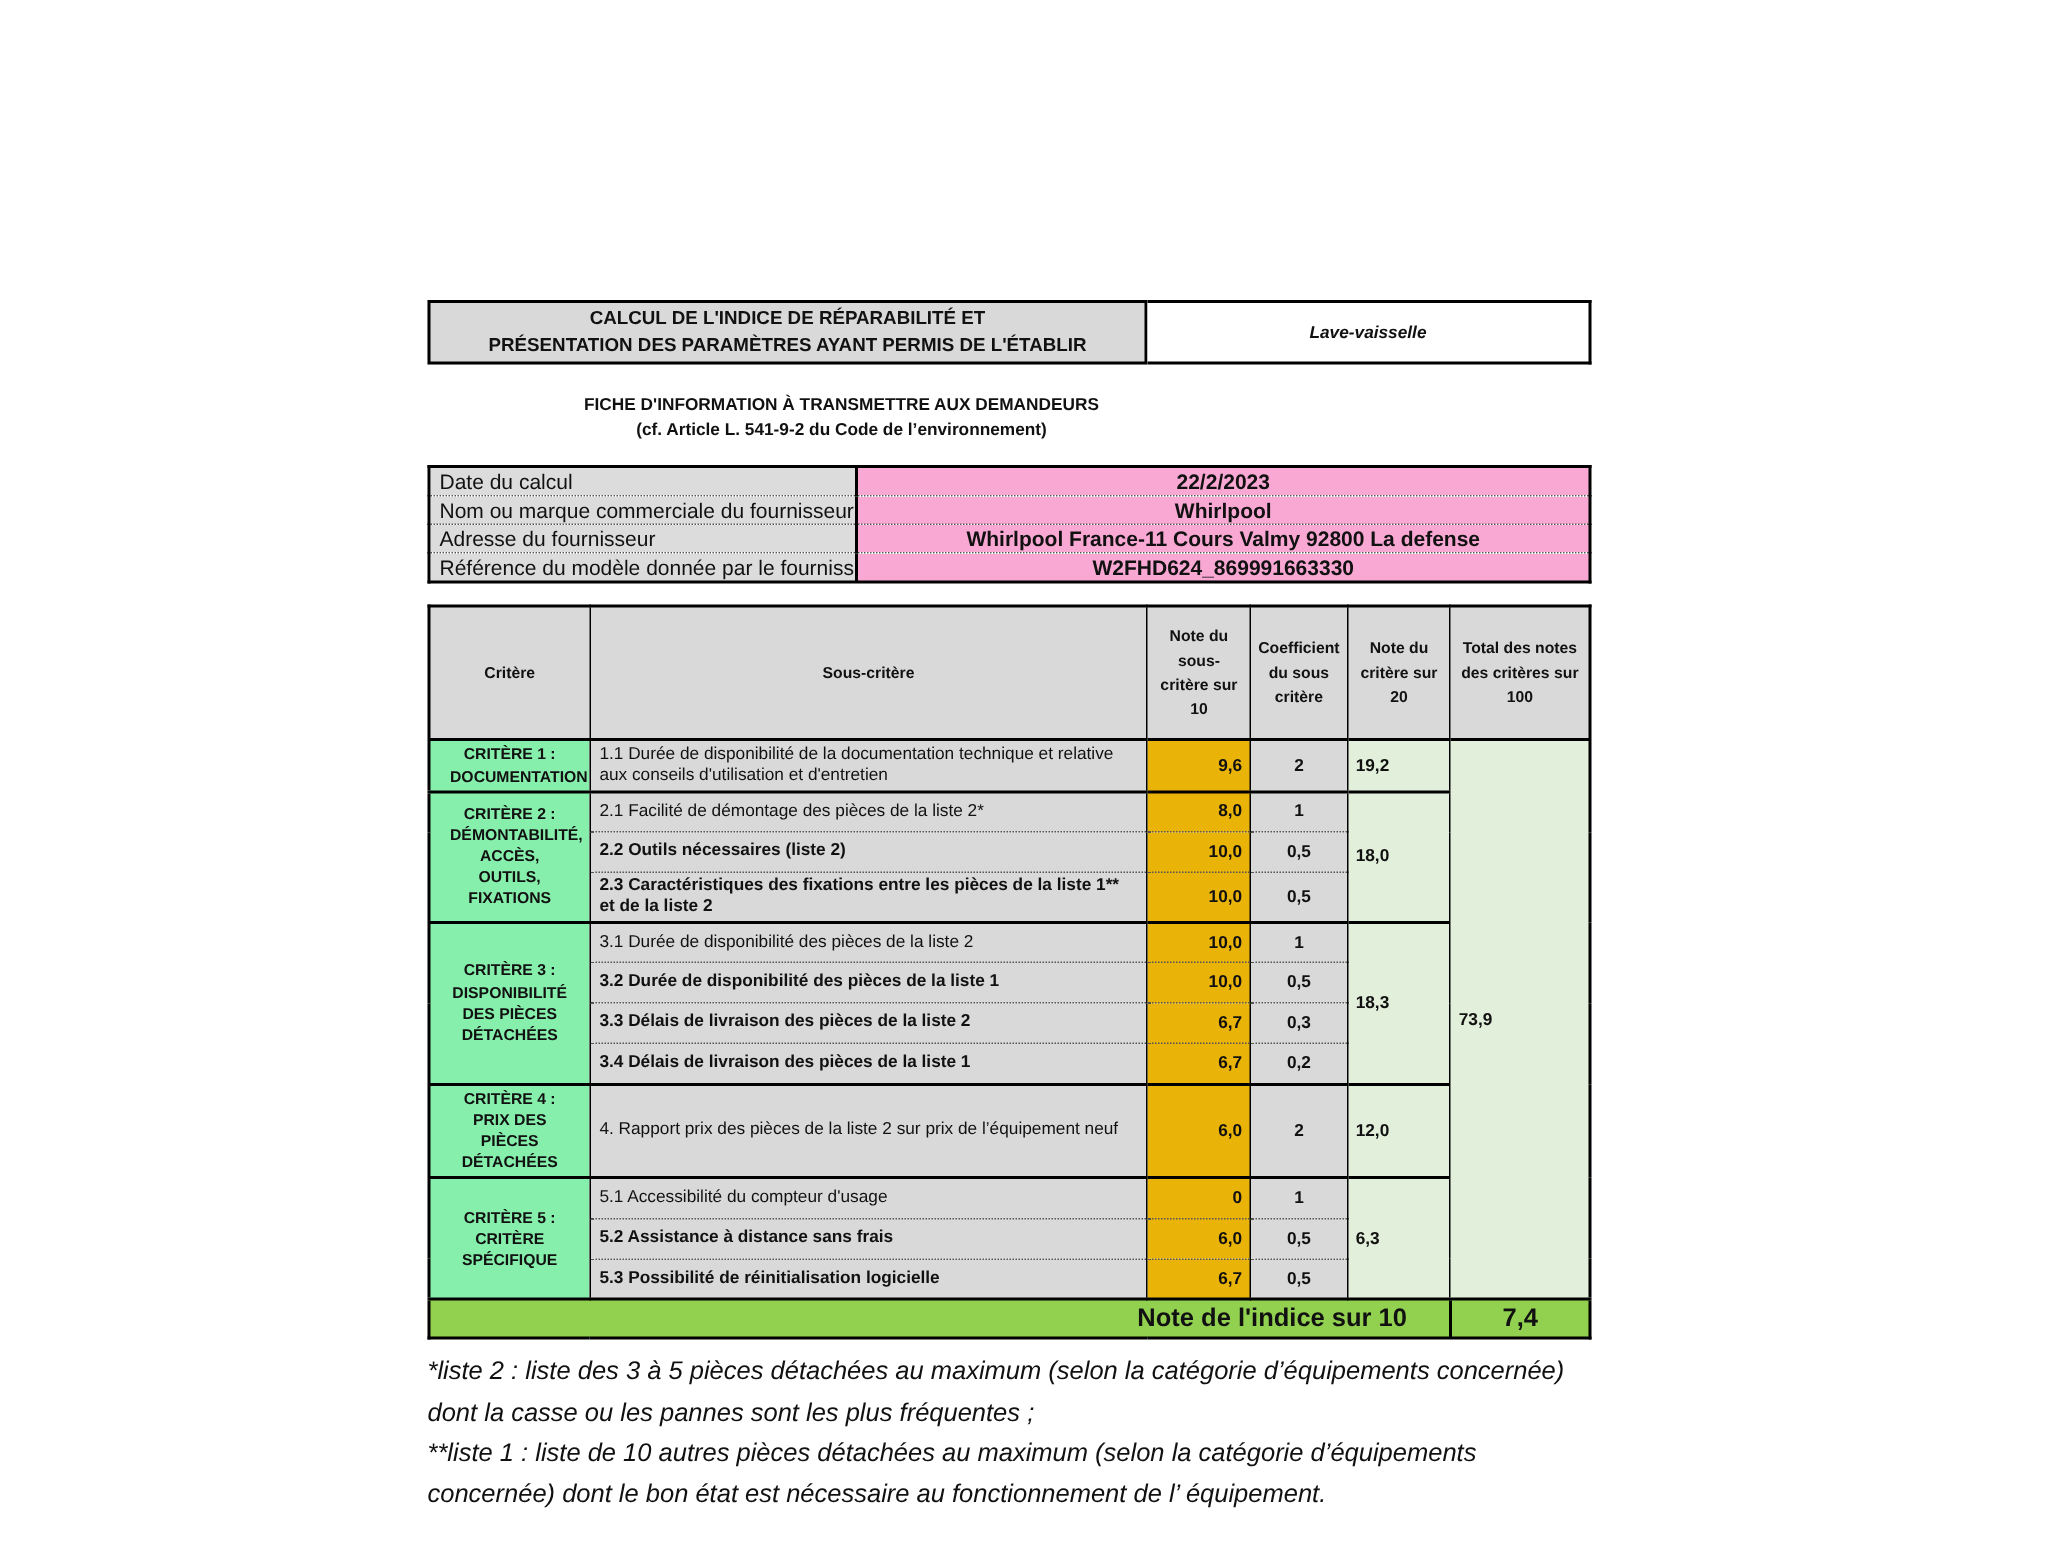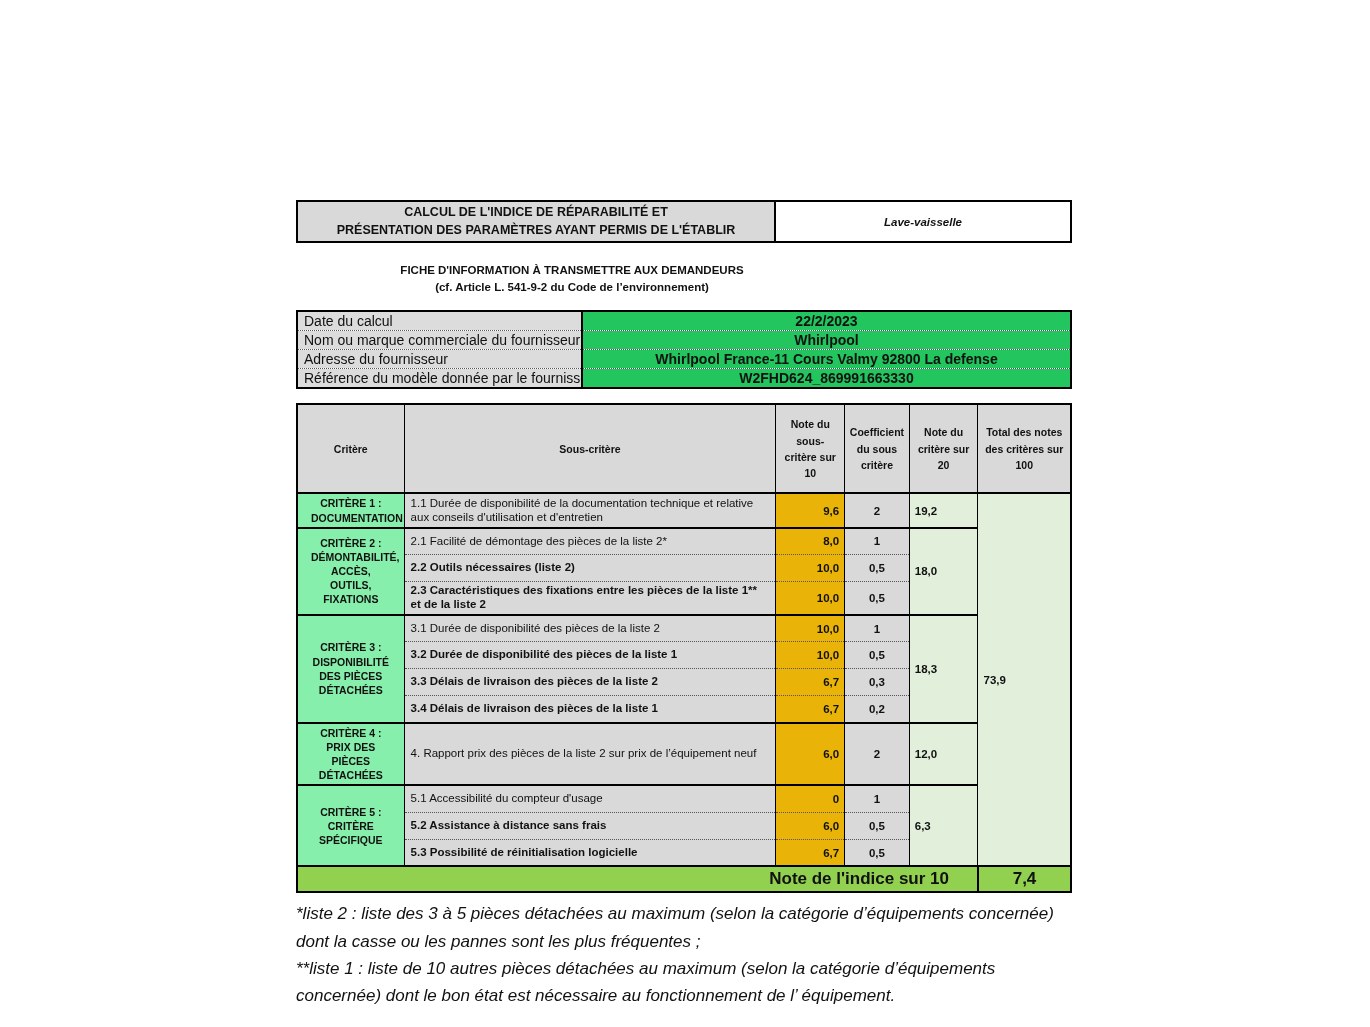--- a/index.html
+++ b/index.html
@@ -2,21 +2,21 @@
 <html><head>
 <meta charset="utf-8">
 <style>
   * { box-sizing: border-box; margin: 0; padding: 0; }
   html, body { background: #ffffff; }
   body {
     width: 1370px; height: 1027px; position: relative;
     font-family: "Liberation Sans", sans-serif; color: #111;
     -webkit-font-smoothing: antialiased;
   }
-  .page { position: absolute; left: 296px; top: 200px; width: 688px; }
+  .page { position: absolute; left: 285px; top: 200px; width: 688px; }
 
   
   .title-row { display: flex; width: 776px; }
   .title-box {
     width: 480px; min-height: 42px; background: #d9d9d9;
     border: 2.5px solid #000; display: flex; flex-direction: column;
     justify-content: center; text-align: center;
     font-weight: bold; font-size: 12.5px; line-height: 1.4; padding: 2px 6px;
   }
   .product-box {
@@ -32,21 +32,21 @@
   }
 
   
   .info-table {
     margin-top: 15px; width: 776px; border-collapse: collapse;
     table-layout: fixed; font-size: 14px; border: 2.5px solid #000;
   }
   .info-table td { height: 15px; padding: 1px 6px; border-top: 1px dotted #555; overflow: hidden; white-space: nowrap; }
   .info-table tr:first-child td { border-top: none; }
   .info-table td.lab { width: 285px; background: #dcdcdc; border-right: 2px solid #000; }
-  .info-table td.val { background: #22c55e; text-align: center; font-weight: bold; }
+  .info-table td.val { background: #f9a8d4; text-align: center; font-weight: bold; }
 
   
   .main-table {
     margin-top: 14px; width: 776px; border-collapse: collapse;
     table-layout: fixed; font-size: 11.5px; border: 2.5px solid #000;
   }
   .main-table th, .main-table td {
     border-left: 1.5px solid #000; vertical-align: middle; padding: 2px 5px;
   }
   .main-table th {

